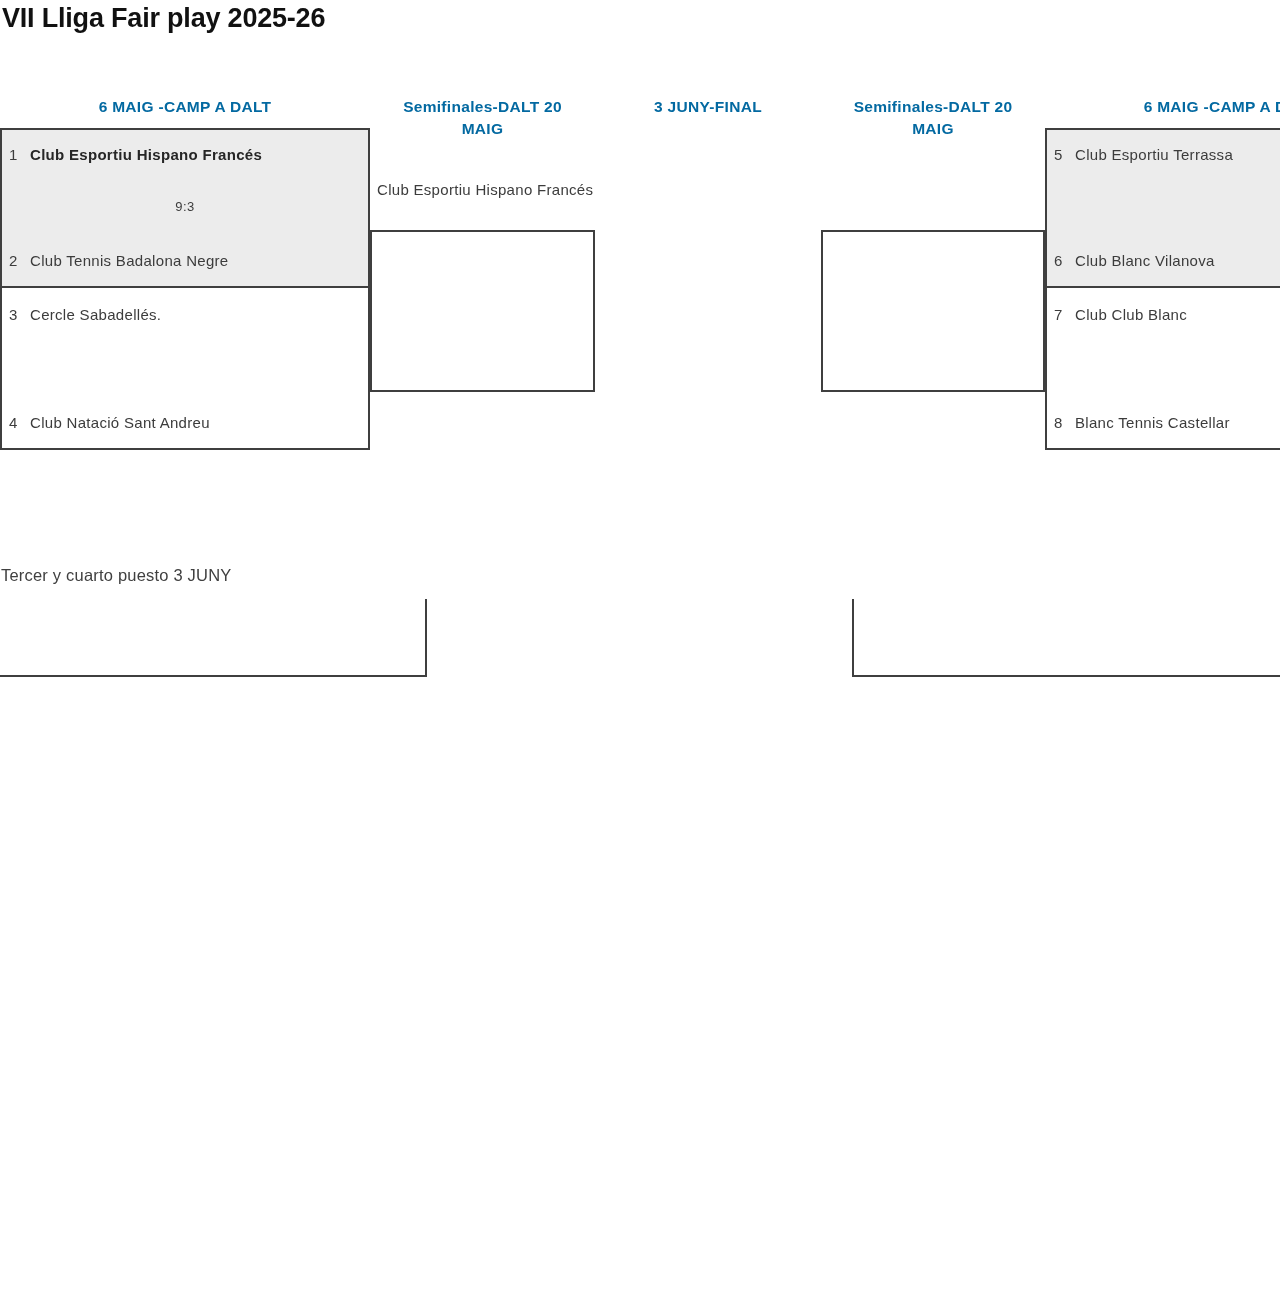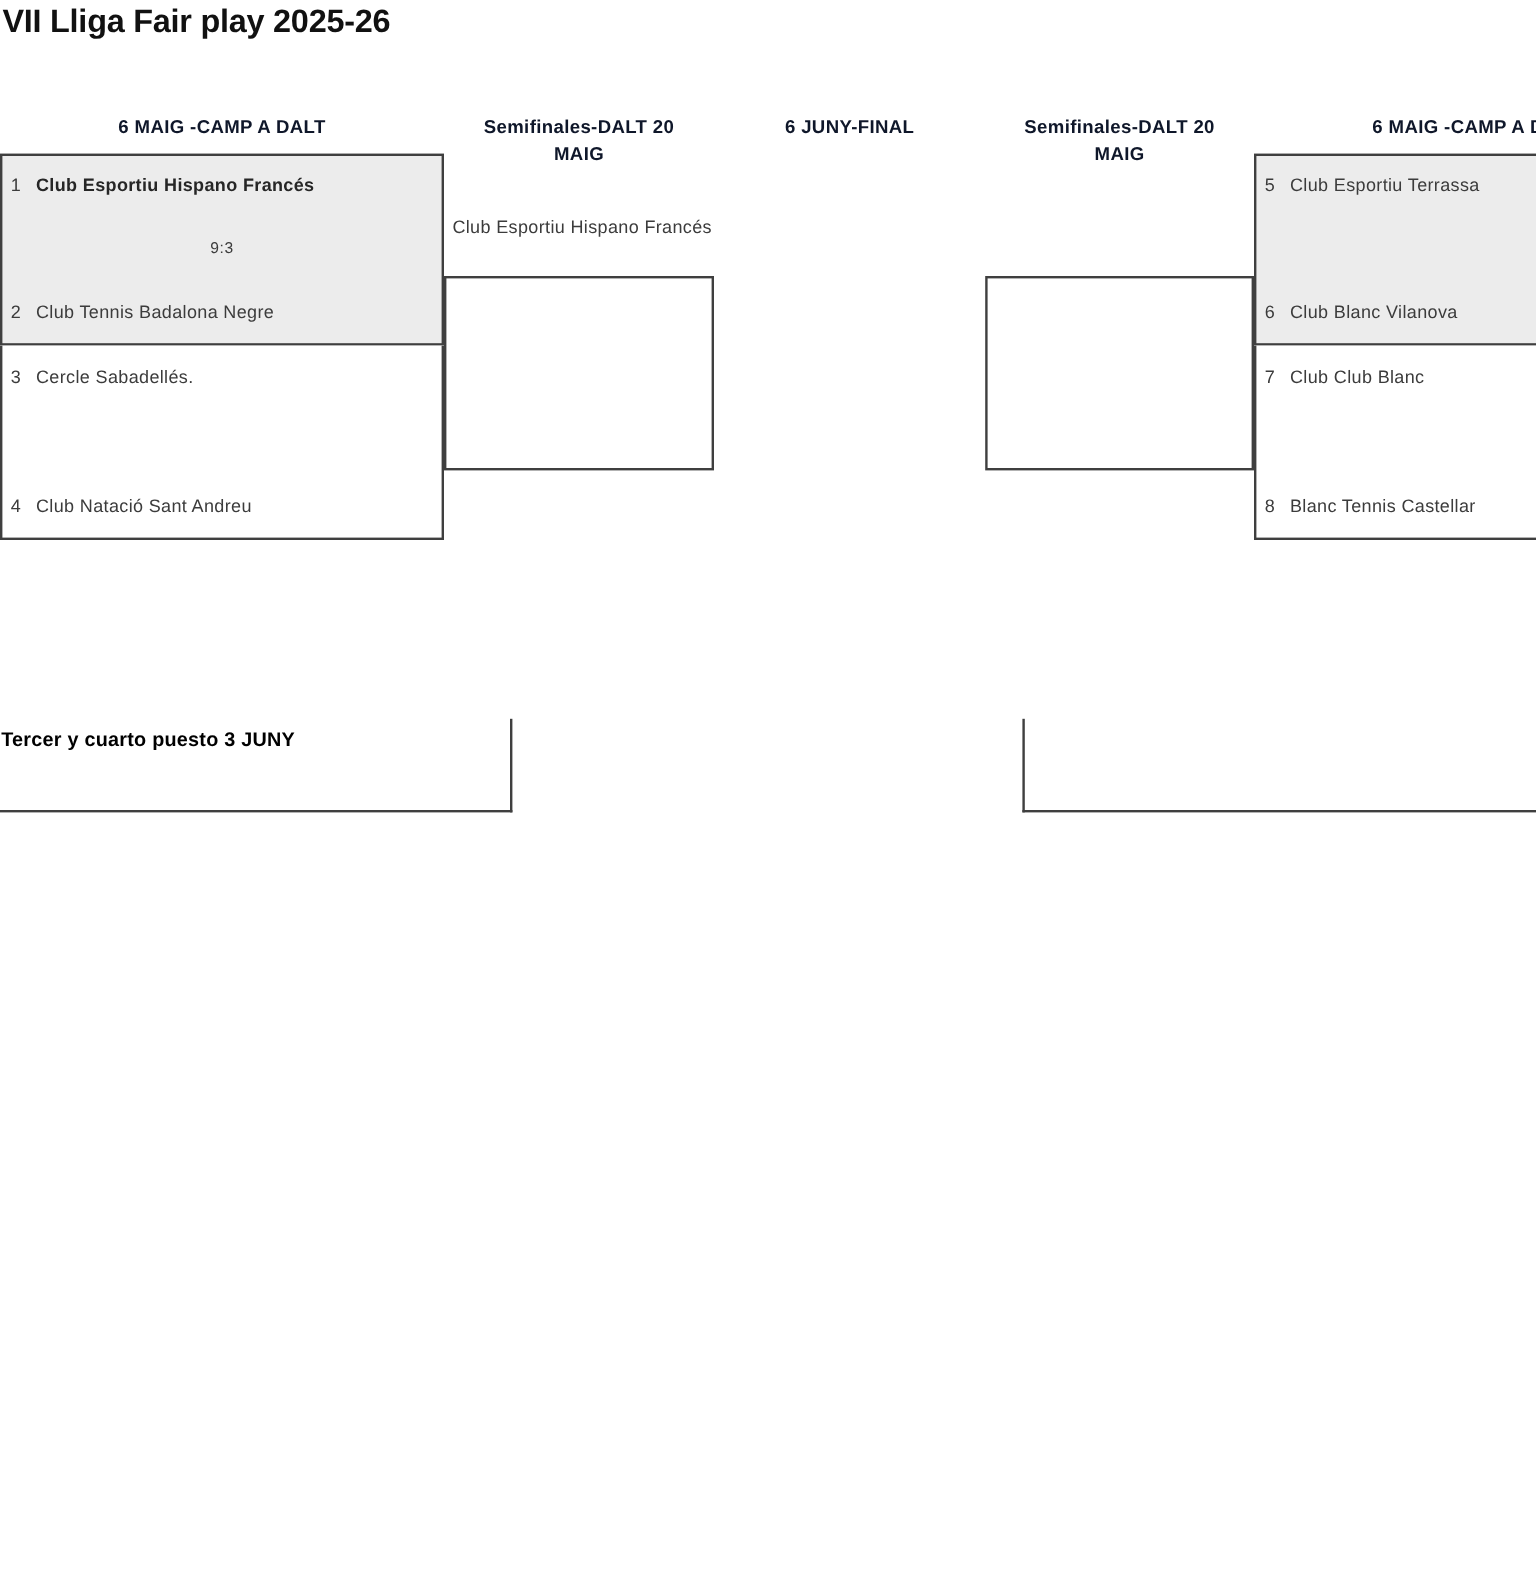--- a/index.html
+++ b/index.html
@@ -20,21 +20,21 @@
   #dot-blue-small  { left:11px; top:12px; width:12px; height:12px; background:#29a8e0; }
   #dot-green-big   { left:32px; top:3px;  width:25px; height:25px; background:#76b829; }
   #dot-orange     { left:20px; top:27px; width:17px; height:17px; background:#e8721c; }
   #dot-blue-big    { left:3px;  top:40px; width:20px; height:20px; background:#29a8e0; }
   #dot-green-small { left:35px; top:44px; width:13px; height:13px; background:#76b829; }
   #logo-text { position:absolute; left:56px; top:4px; font-size:47px; line-height:52px;
     font-weight:700; color:#76b829; letter-spacing:-1.5px; white-space:nowrap; }
 
   
   .col-header { position:absolute; top:96px; font-size:15.5px; line-height:22px;
-    font-weight:700; color:#0f172a; text-align:center; letter-spacing:0.3px;
+    font-weight:700; color:#0369a1; text-align:center; letter-spacing:0.3px;
     white-space:pre-line; }
   #colh1 { left:35px;   width:300px; }
   #colh2 { left:370px;  width:225px; }
   #colh3 { left:595px;  width:226px; }
   #colh4 { left:821px;  width:224px; }
   #colh5 { left:1080px; width:300px; }
 
   
   .box { position:absolute; box-sizing:border-box; border:2px solid #3f3f3f; background:#ffffff; }
   .box.gray { background:#ececec; }
@@ -55,39 +55,39 @@
 
   .score { position:absolute; top:69px; left:0; width:100%; text-align:center;
     font-size:13px; color:#3c3c3c; letter-spacing:0.5px; }
 
   .advancing { position:absolute; left:377px; top:180px; width:218px; height:20px;
     font-size:15px; line-height:19px; color:#3c3c3c; letter-spacing:0.3px;
     white-space:nowrap; overflow:hidden; cursor:pointer; }
 
   
   #third-heading { position:absolute; left:1px; top:566px; font-size:16.5px;
-    font-weight:700; color:#000000; letter-spacing:0.2px; white-space:nowrap;margin-top:42px; }
+    font-weight:400; color:#404040; letter-spacing:0.2px; white-space:nowrap; }
   .third-slot { position:absolute; top:599px; height:78px; box-sizing:border-box; }
   #third-left  { left:0px;   width:427px;
     border-right:2px solid #3f3f3f; border-bottom:2px solid #3f3f3f; }
   #third-right { left:852px; width:428px;
     border-left:2px solid #3f3f3f; border-bottom:2px solid #3f3f3f; }
 </style>
 </head>
 <body>
 
 <div id="page">
 
   <div id="title1" class="title-line">VII Lliga Fair play 2025-26</div>
 
 
   <div id="colh1" class="col-header">6 MAIG -CAMP A DALT</div>
   <div id="colh2" class="col-header">Semifinales-DALT 20
 MAIG</div>
-  <div id="colh3" class="col-header">6 JUNY-FINAL</div>
+  <div id="colh3" class="col-header">3 JUNY-FINAL</div>
   <div id="colh4" class="col-header">Semifinales-DALT 20
 MAIG</div>
   <div id="colh5" class="col-header">6 MAIG -CAMP A DALT</div>
 
   <div id="box1" class="box gray">
     <div class="slot s-top1 winner">
       <span class="seed">1</span>
       <span class="name">Club Esportiu Hispano Francés</span>
     </div>
     <div class="score">9:3</div>

